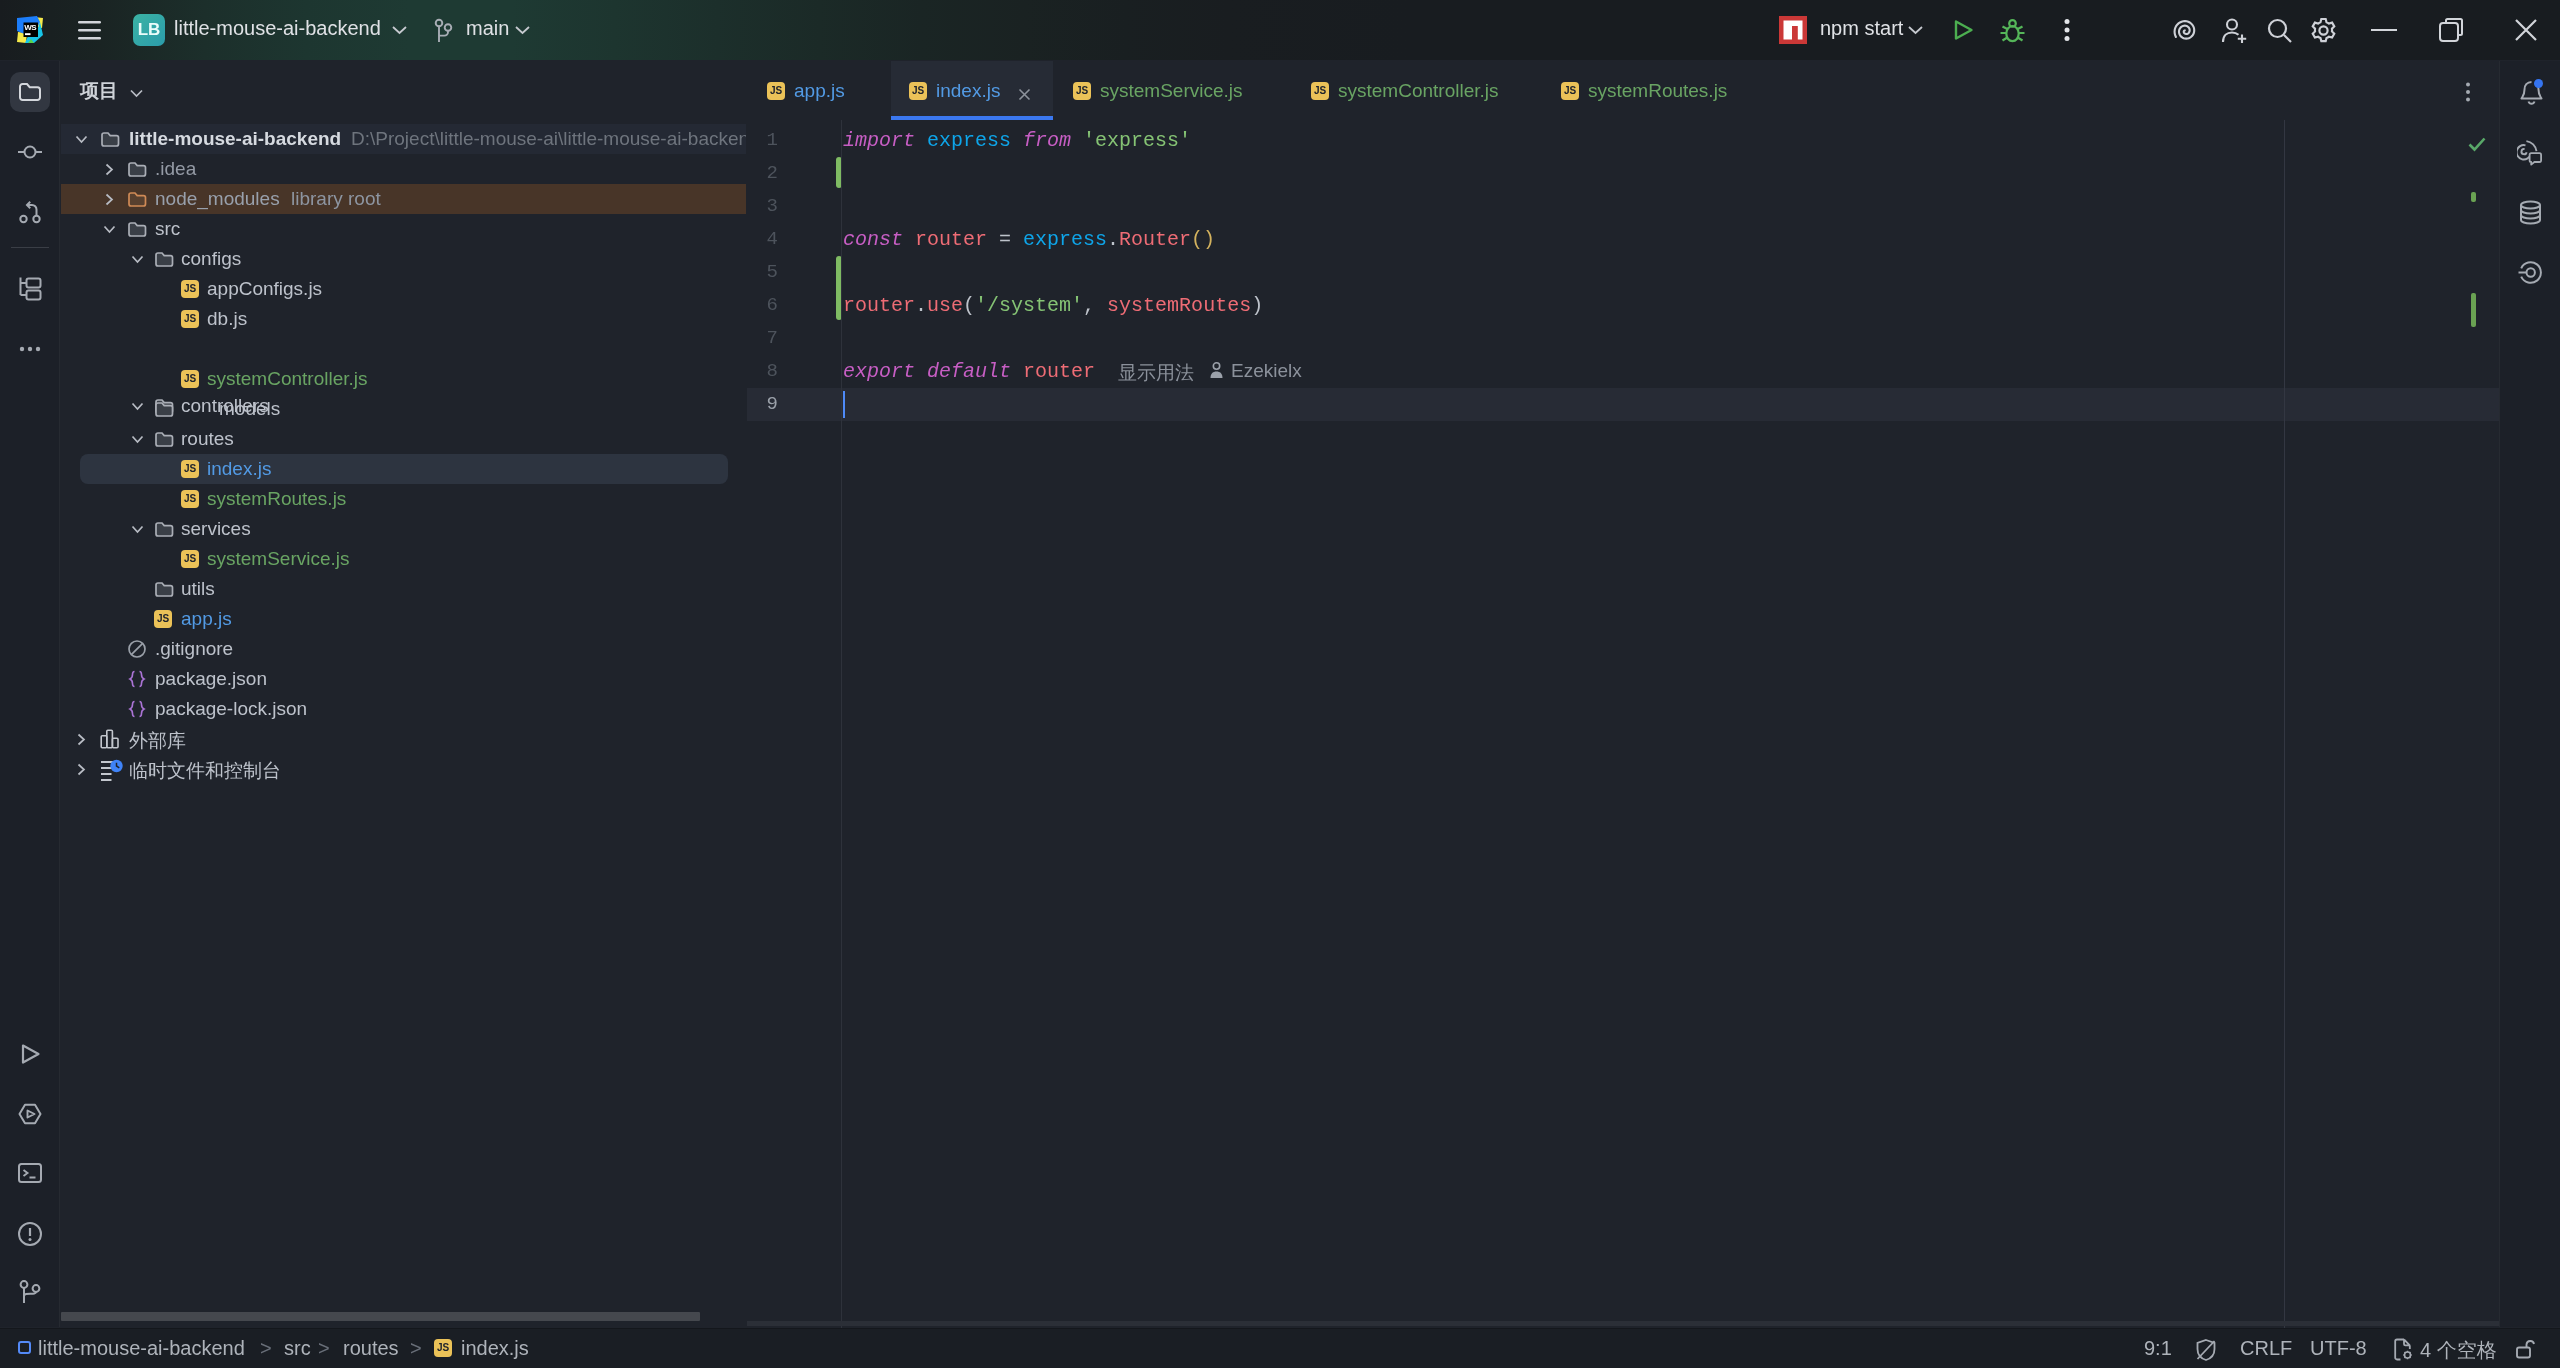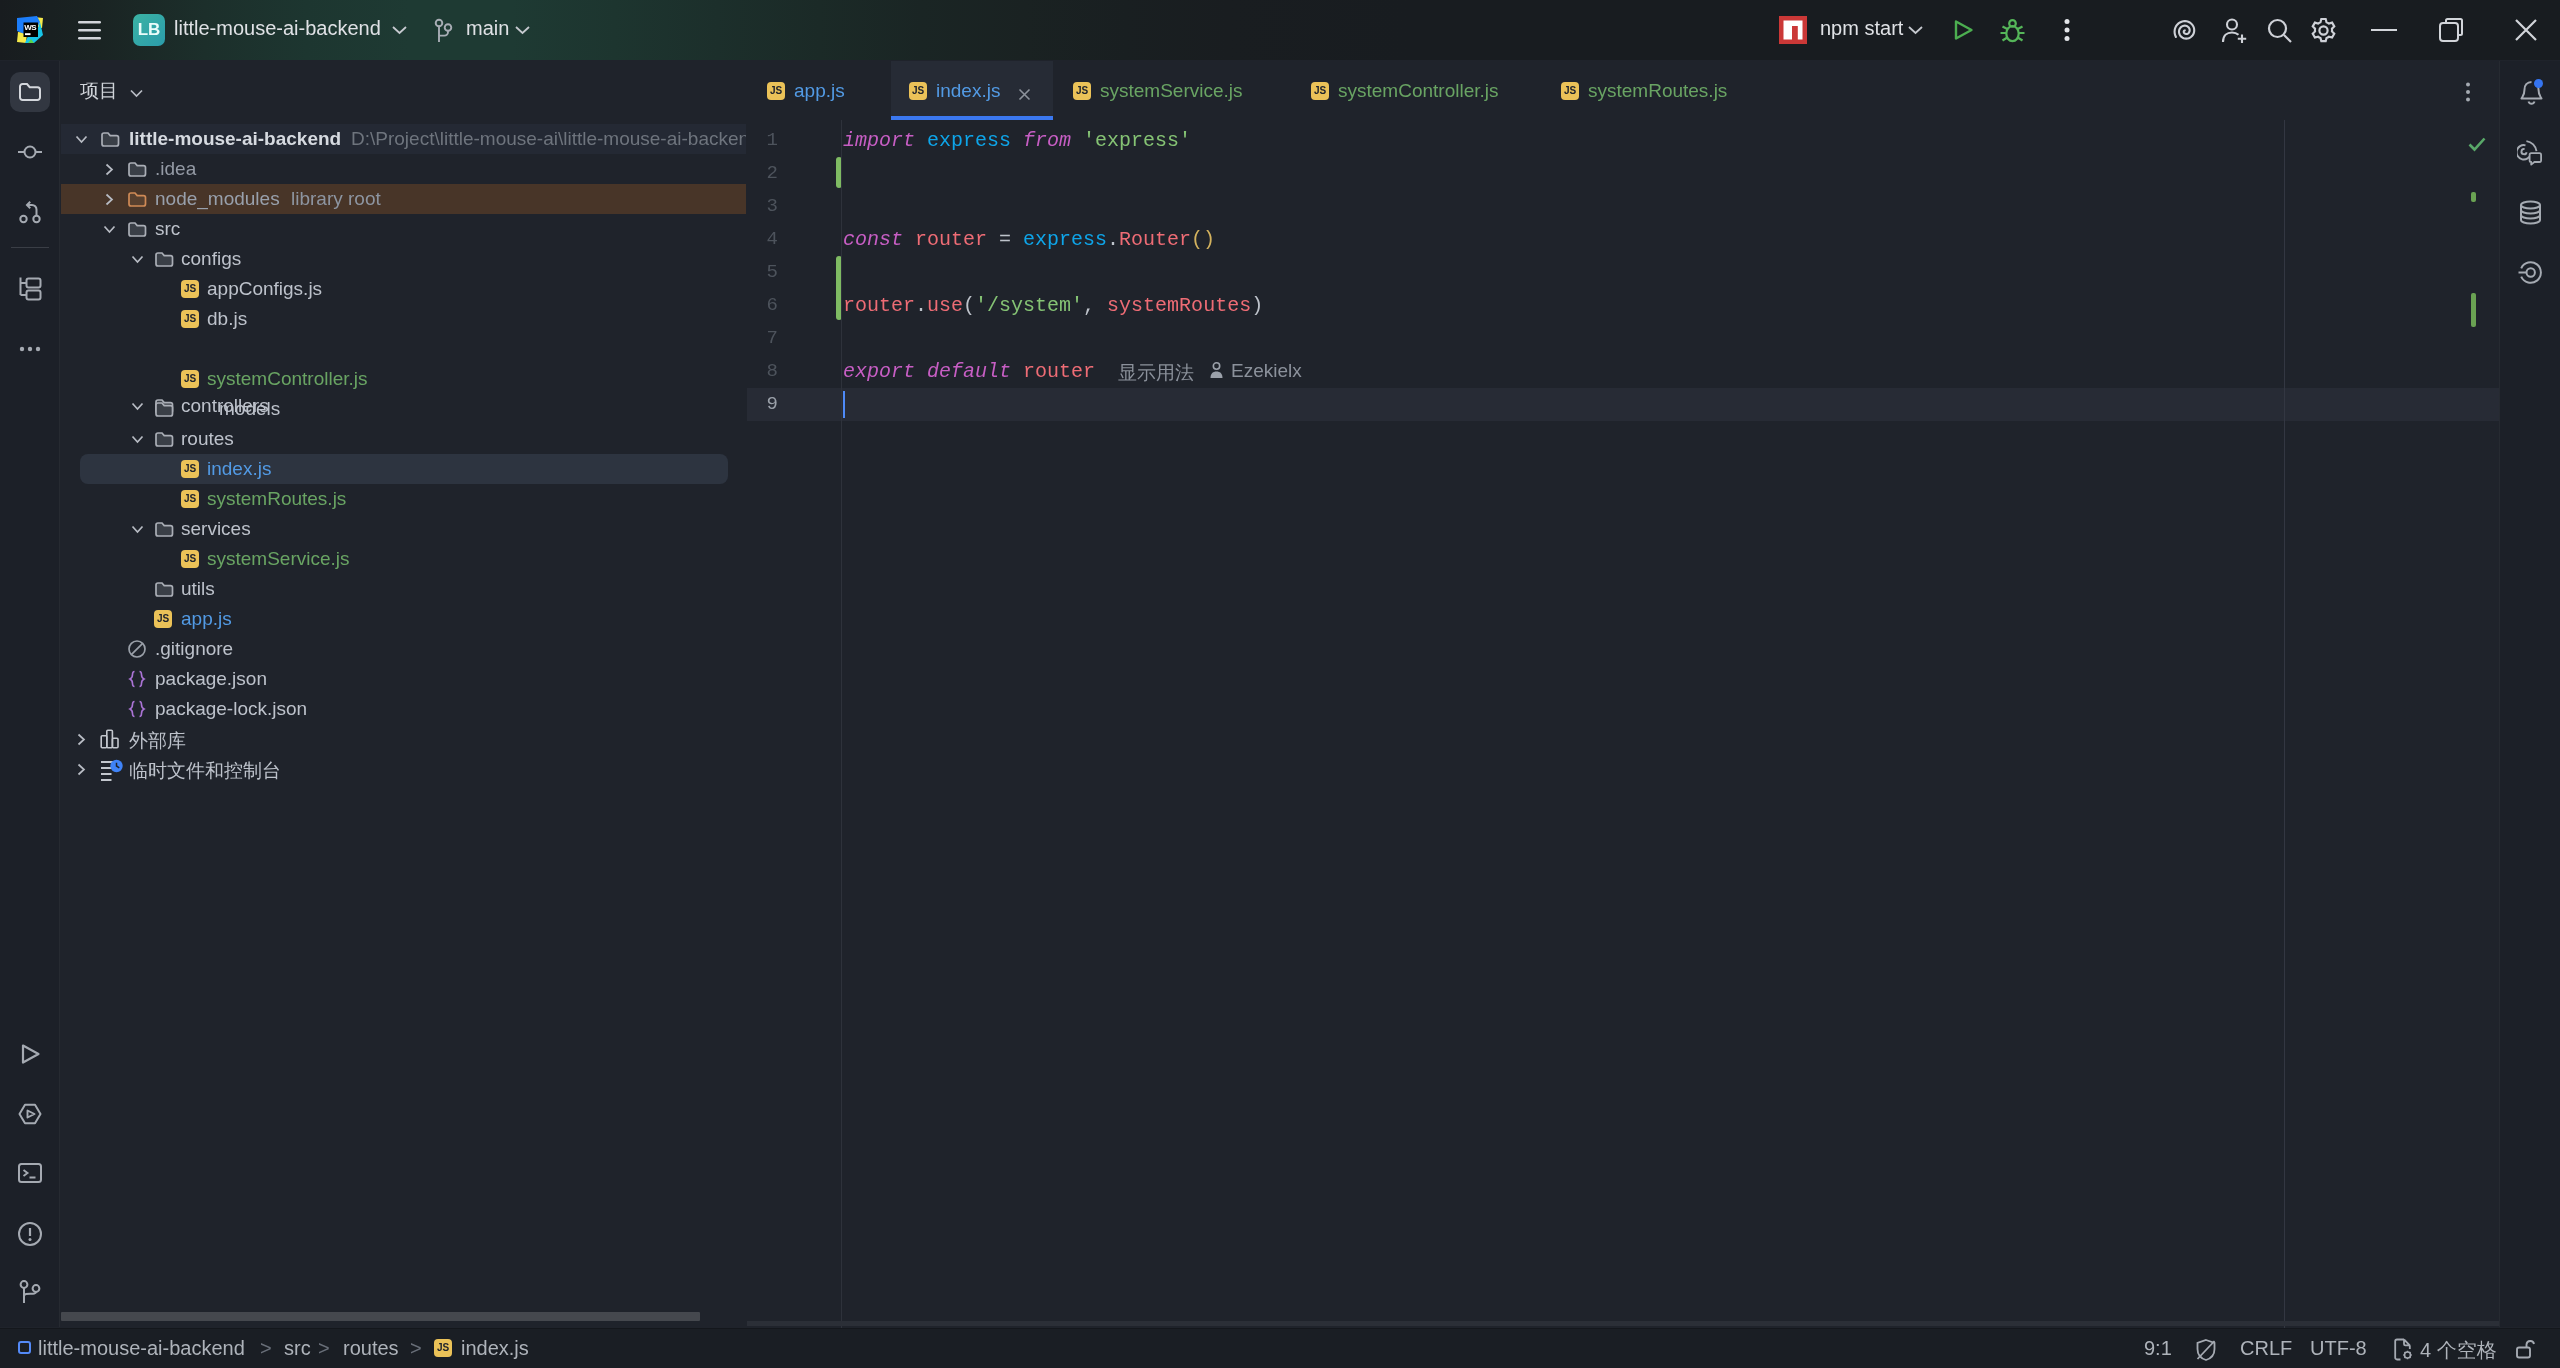--- a/index.html
+++ b/index.html
@@ -183,21 +183,21 @@
       <path d="M13 7 L13 15" stroke="#a5aab2" stroke-width="2.2"></path>
       <circle cx="13" cy="18.6" r="1.5" fill="#a5aab2"></circle>
     </svg>
     <svg class="stripico" style="top:1218px" viewBox="0 0 26 26">
       <circle cx="7" cy="5.5" r="3.4" fill="none" stroke="#a5aab2" stroke-width="2"></circle>
       <circle cx="19" cy="9.5" r="3.4" fill="none" stroke="#a5aab2" stroke-width="2"></circle>
       <path d="M7 9 L7 24 M7 17 C7 12.5 19 16.5 19 13" fill="none" stroke="#a5aab2" stroke-width="2"></path>
     </svg>
   </div>
   <div class="abs" id="panel">
-    <div class="abs" style="left:19px;top:17px;font-size:19px;font-weight:normal;color:#cfd3d9;">项目</div>
+    <div class="abs" style="left:19px;top:17px;font-size:19px;font-weight:bold;color:#cfd3d9;">项目</div>
     <svg class="abs" style="left:69px;top:28px" width="13" height="9" viewBox="0 0 13 9">
       <polyline points="1,1.5 6.5,7 12,1.5" fill="none" stroke="#b8bcc4" stroke-width="1.7"></polyline>
     </svg>
     <div id="tree">
 <div class="row" style="top:63px;background:#242934;">
           <svg class="chev" style="left:13px" viewBox="0 0 15 15">
             <polyline points="2.5,4.5 7.5,10 12.5,4.5" fill="none" stroke="#b8bcc4" stroke-width="1.7"></polyline>
           </svg>
           <svg class="ficon" style="left:39px" viewBox="0 0 20 20">
             <path d="M2 6 A2 2 0 0 1 4 4 H8 L10.2 6.6 H16.5 A2 2 0 0 1 18.5 8.6 V15 A2 2 0 0 1 16.5 17 H4 A2 2 0 0 1 2 15 Z" fill="#3a3f47" stroke="#aaaeb6" stroke-width="1.7"></path>

